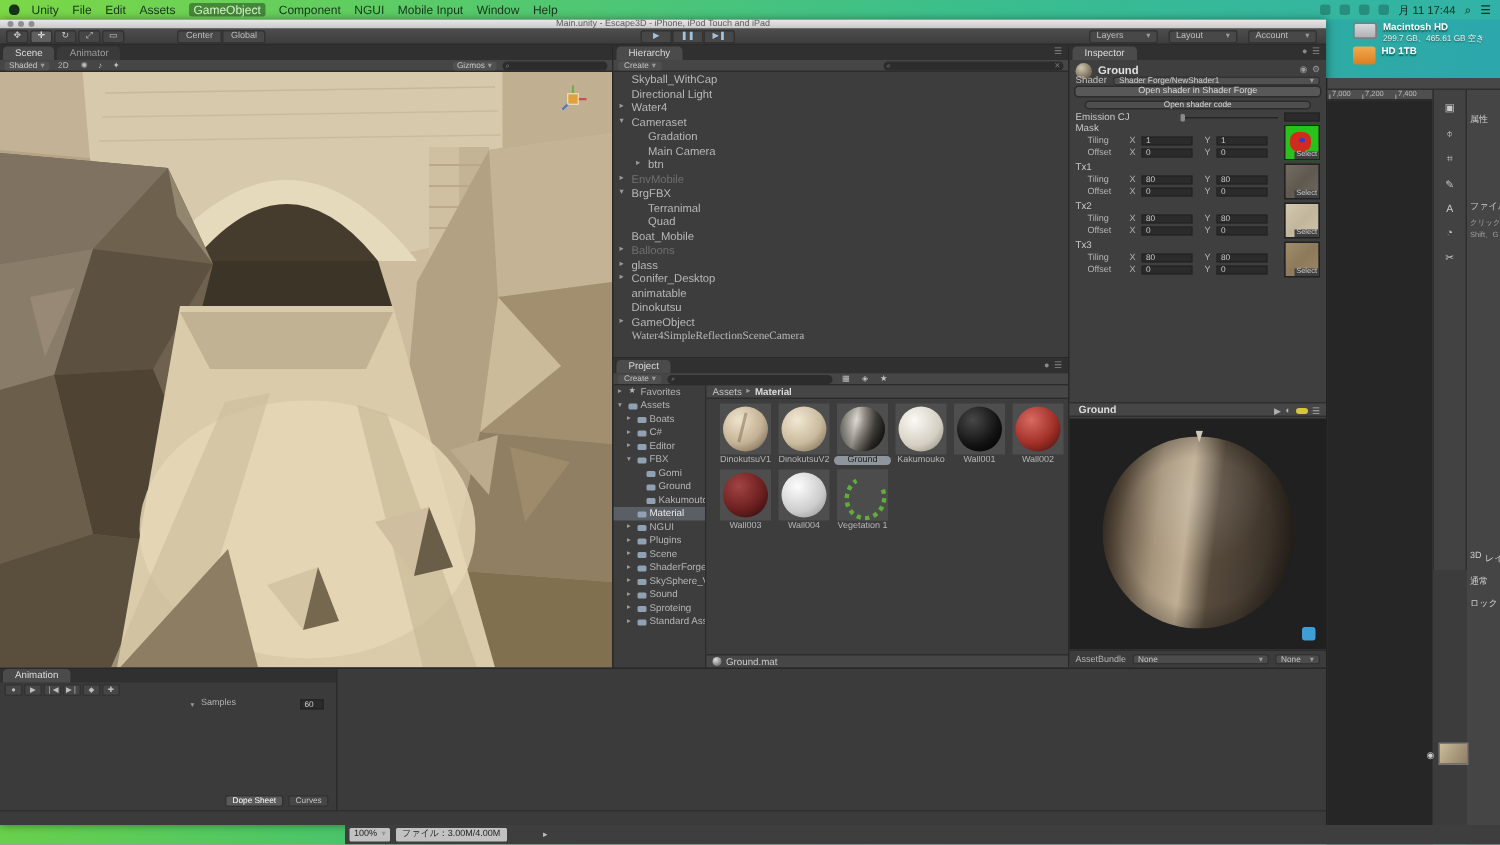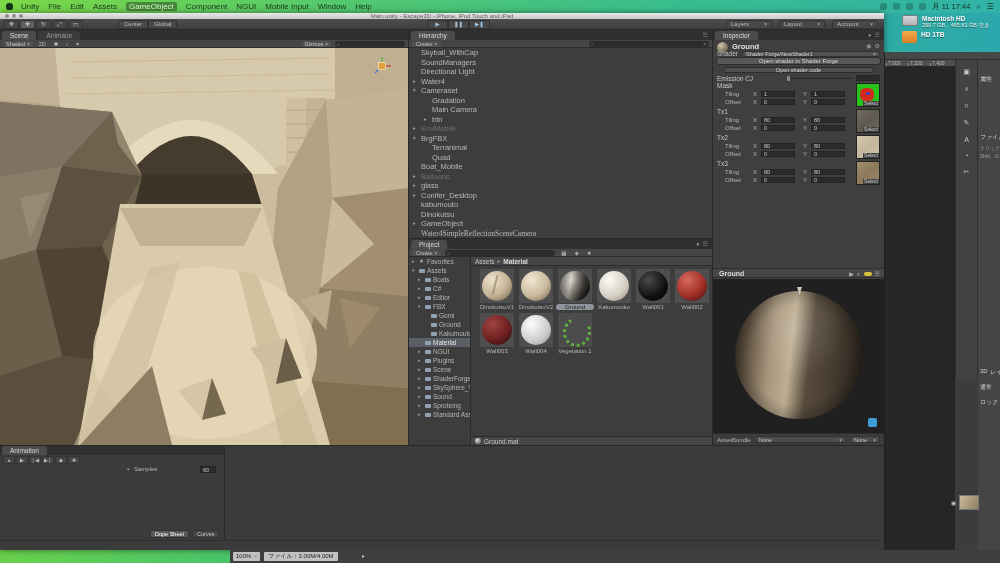--- a/index.html
+++ b/index.html
@@ -416,23 +416,20 @@
         <div class="spill" style="width:120px;flex:none;">
           <span class="sg">⌕</span>
           <span class="sx">✕</span>
         </div>
       </div>
       <div id="hierarchy-list">
           <div class="h-row">
             <span class="h-label" style="left: 12px; text-align: right;">Skyball_WithCap</span>
           </div>
           <div class="h-row">
-            <span class="h-label" style="left: 12px;">SoundManagers</span>
-          </div>
-          <div class="h-row">
             <span class="h-label" style="left: 12px;">Directional Light</span>
           </div>
           <div class="h-row">
             <span class="tree-arrow" style="left: 4px;">▸</span>
             <span class="h-label" style="left: 12px;">Water4</span>
           </div>
           <div class="h-row">
             <span class="tree-arrow" style="left: 4px;">▾</span>
             <span class="h-label" style="left: 12px;">Cameraset</span>
           </div>
@@ -469,21 +466,21 @@
           </div>
           <div class="h-row">
             <span class="tree-arrow" style="left: 4px;">▸</span>
             <span class="h-label" style="left: 12px;">glass</span>
           </div>
           <div class="h-row">
             <span class="tree-arrow" style="left: 4px;">▸</span>
             <span class="h-label" style="left: 12px;">Conifer_Desktop</span>
           </div>
           <div class="h-row">
-            <span class="h-label" style="left: 12px;">kabumouto</span>
+            <span class="h-label" style="left: 12px;">animatable</span>
           </div>
           <div class="h-row">
             <span class="h-label" style="left: 12px;">Dinokutsu</span>
           </div>
           <div class="h-row">
             <span class="tree-arrow" style="left: 4px;">▸</span>
             <span class="h-label" style="left: 12px;">GameObject</span>
           </div>
           <div class="h-row">
             <span class="h-label" style="left: 12px; font-family: Liberation Serif, serif;">Water4SimpleReflectionSceneCamera</span>

